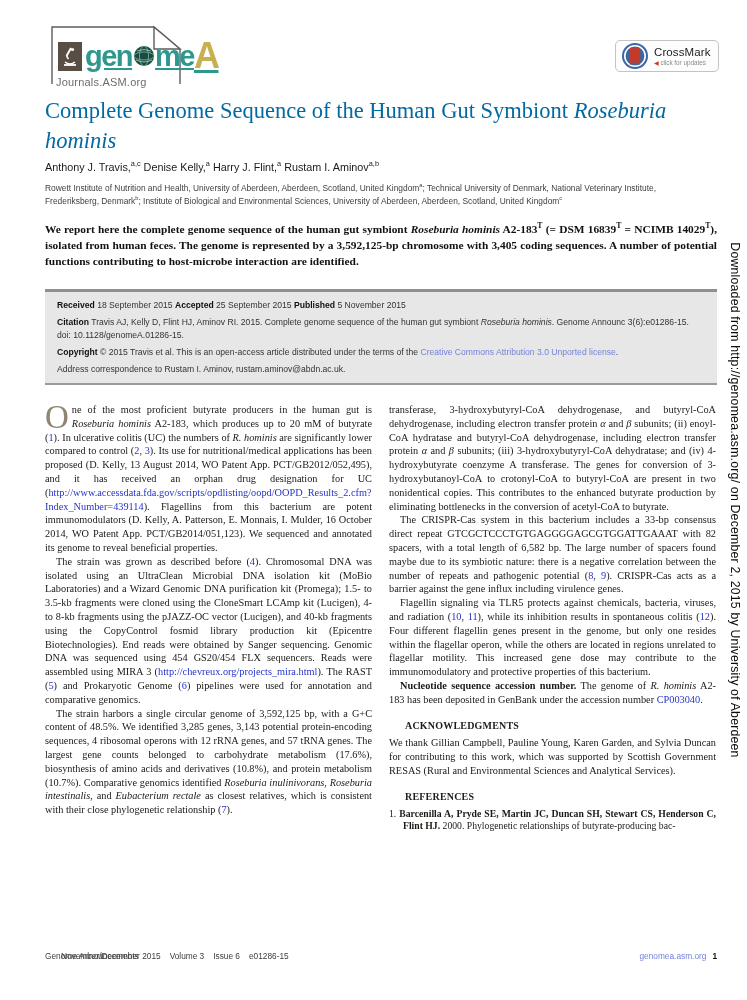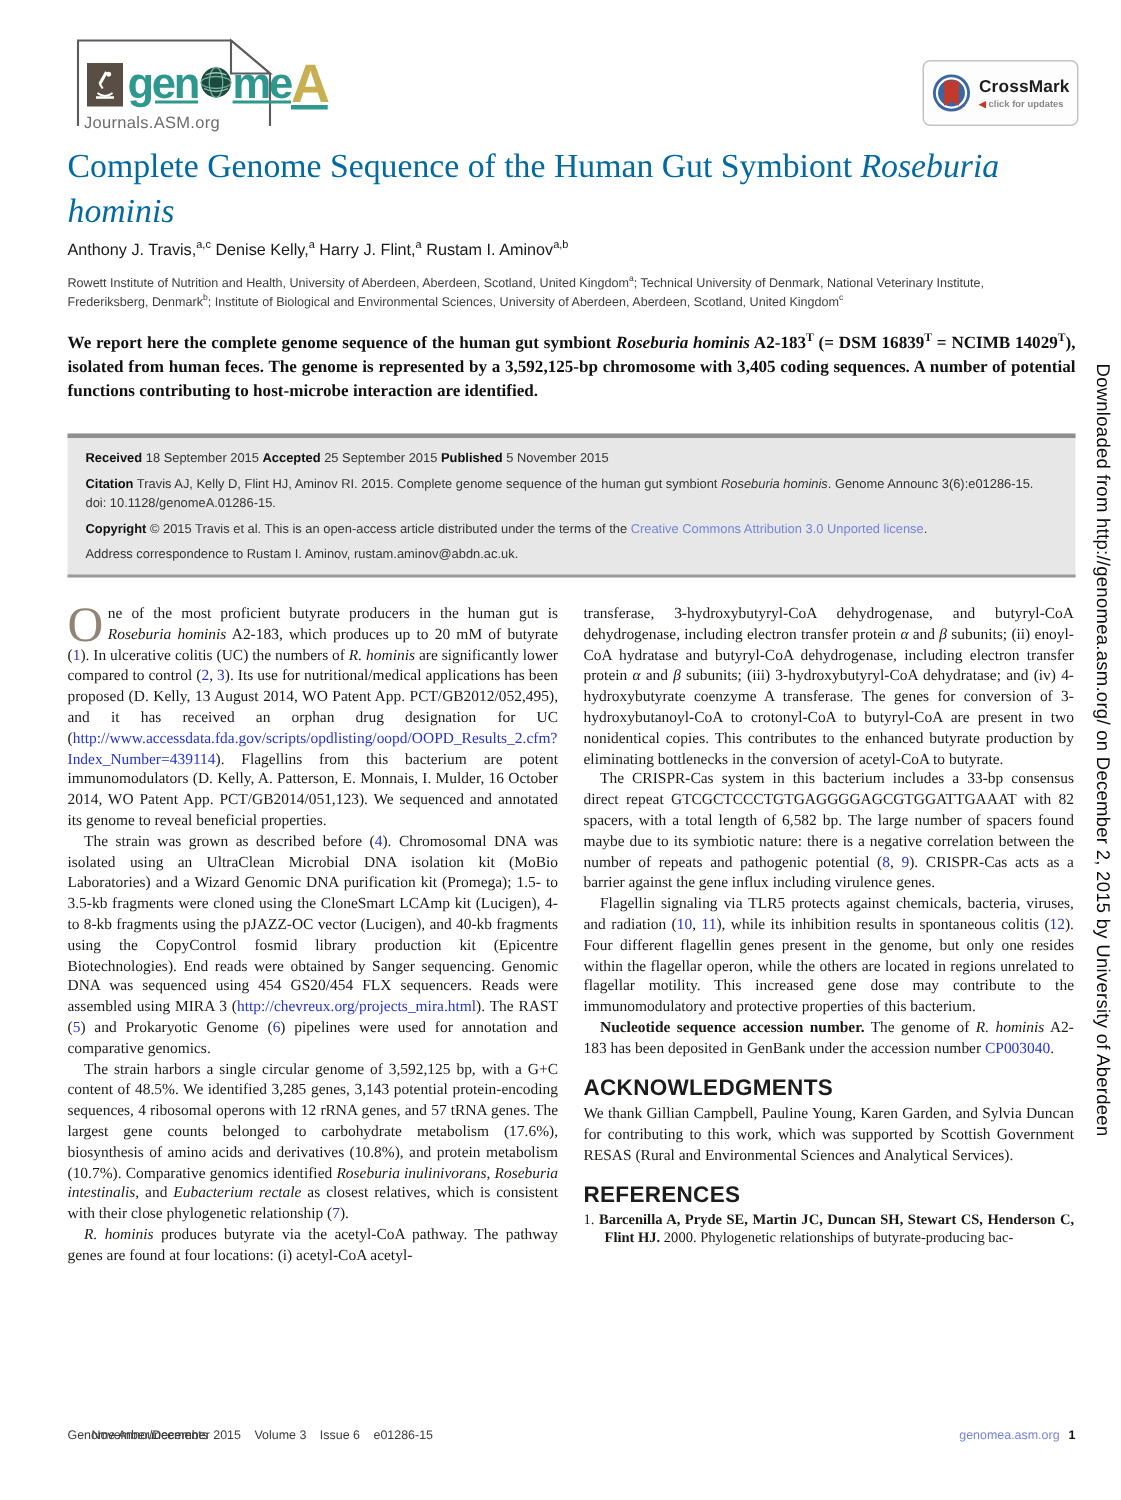--- a/index.html
+++ b/index.html
@@ -16,22 +16,22 @@
   .fold-svg{position:absolute;left:0;top:0;}
   .logo-row{position:absolute;left:8px;top:20px;display:flex;align-items:center;}
   .scope-box{width:24px;height:29px;background:#584e44;display:flex;align-items:center;justify-content:center;margin-right:3px;}
   .brand{font-family:"Liberation Sans",sans-serif;font-weight:bold;color:var(--brand-teal,#2f988e);
          font-size:29px;letter-spacing:-1.5px;display:flex;align-items:center;line-height:1;text-decoration:underline;}
   .globe{display:inline-block;margin:3px 0 0 1px;}
   .brand-a{color:var(--brand-gold,#c7b052);font-size:36px;margin-left:0px;line-height:0.9;}
   .logo-url{position:absolute;left:6px;top:56px;font-family:"Liberation Sans",sans-serif;
             font-size:11px;color:#6d6d6d;letter-spacing:0.2px;}
 
-  .crossmark{position:absolute;left:615px;top:40px;width:104px;height:44px;border:1px solid #c3c3c3;
-             border-radius:5px;background:#fdfdfd;display:flex;align-items:center;padding:0 5px;box-sizing:border-box;cursor:pointer;font-weight:bold;}
+  .crossmark{position:absolute;left:615px;top:40px;width:104px;height:32px;border:1px solid #c3c3c3;
+             border-radius:5px;background:#fdfdfd;display:flex;align-items:center;padding:0 5px;box-sizing:border-box;cursor:pointer;}
   .cm-text{margin-left:5px;font-family:"Liberation Sans",sans-serif;}
   .cm-title{font-size:11.5px;color:#1d1d1d;letter-spacing:0.1px;}
   .cm-sub{font-size:6.3px;color:#8a8a8a;margin-top:1px;}
   .cm-arrow{color:#c0392b;font-size:6px;}
 
   
   .title{position:absolute;left:45px;top:96px;width:648px;font-size:22.5px;line-height:1.33;
          font-weight:400;color:#0369a1;margin:0;}
   .authors{position:absolute;left:45px;top:161px;width:660px;font-family:"Liberation Sans",sans-serif;
            font-weight:normal;font-size:10.8px;color:#1a1a1a;}
@@ -49,22 +49,22 @@
   .meta-box p:last-child{margin-bottom:0;}
   .meta-box .bd{color:#101010;}
 
   
   .columns{position:absolute;left:45px;top:403px;width:672px;display:flex;gap:17px;}
   .col{width:327px;font-size:10.3px;line-height:13.8px;text-align:justify;}
   .col p{margin:0;}
   .para-indent{text-indent:11px;}
   .para-plain{text-indent:0;}
   .dropcap{float:left;font-size:33px;line-height:25px;padding:2px 3px 0 0;color:#8f8574;}
-  h2.para-heading{font-family:Liberation Sans, sans-serif;font-size:15px;font-weight:bold;
-                  color:#1c1c1c;margin:12px 0 4px 0;letter-spacing:0.2px;text-align:left;}
+  h2.para-heading{font-family:Liberation Serif, serif;font-size:10px;font-weight:bold;
+                  color:#1c1c1c;margin:12px 0 4px 16px;letter-spacing:0.2px;text-align:left;}
   .para-ref{font-size:9.7px;line-height:12.7px;padding-left:14px;text-indent:-14px;margin-top:1px !important;}
 
   
   .footer{position:absolute;left:45px;top:951px;width:672px;font-family:"Liberation Sans",sans-serif;
           font-size:8.3px;color:#3c3c3c;}
   .footer .f-left{position:absolute;left:16px;top:0;}
   .footer .f-left span{margin-right:9px;}
   .footer .f-center{position:absolute;left:0;width:100%;text-align:left;top:0;}
   .footer .f-right{position:absolute;right:0;top:0;}
   .footer .f-page{font-weight:bold;color:#111;margin-left:6px;}
@@ -135,21 +135,20 @@
     <p><span class="bd">Citation</span><span> Travis AJ, Kelly D, Flint HJ, Aminov RI. 2015. Complete genome sequence of the human gut symbiont </span><span class="it">Roseburia hominis</span><span>. Genome Announc 3(6):e01286-15. doi: 10.1128/genomeA.01286-15.</span></p>
     <p><span class="bd">Copyright</span><span> © 2015 Travis et al. This is an open-access article distributed under the terms of the </span><span class="lnk-lt">Creative Commons Attribution 3.0 Unported license</span><span>.</span></p>
     <p><span>Address correspondence to Rustam I. Aminov, rustam.aminov@abdn.ac.uk.</span></p>
   </div>
 
   <div class="columns">
     <div class="col" id="col1">
         <p class="para-plain"><span class="dropcap">O</span><span>ne of the most proficient butyrate producers in the human gut is </span><span class="it">Roseburia hominis</span><span> A2-183, which produces up to 20 mM of butyrate (</span><span class="lnk">1</span><span>). In ulcerative colitis (UC) the numbers of </span><span class="it">R. hominis</span><span> are significantly lower compared to control (</span><span class="lnk">2</span><span>, </span><span class="lnk">3</span><span>). Its use for nutritional/medical applications has been proposed (D. Kelly, 13 August 2014, WO Patent App. PCT/GB2012/052,495), and it has received an orphan drug designation for UC (</span><span class="lnk">http://www.accessdata.fda.gov/scripts/opdlisting/oopd/OOPD_Results_2.cfm?Index_Number=439114</span><span>). Flagellins from this bacterium are potent immunomodulators (D. Kelly, A. Patterson, E. Monnais, I. Mulder, 16 October 2014, WO Patent App. PCT/GB2014/051,123). We sequenced and annotated its genome to reveal beneficial properties.</span></p>
         <p class="para-indent"><span>The strain was grown as described before (</span><span class="lnk">4</span><span>). Chromosomal DNA was isolated using an UltraClean Microbial DNA isolation kit (MoBio Laboratories) and a Wizard Genomic DNA purification kit (Promega); 1.5- to 3.5-kb fragments were cloned using the CloneSmart LCAmp kit (Lucigen), 4- to 8-kb fragments using the pJAZZ-OC vector (Lucigen), and 40-kb fragments using the CopyControl fosmid library production kit (Epicentre Biotechnologies). End reads were obtained by Sanger sequencing. Genomic DNA was sequenced using 454 GS20/454 FLX sequencers. Reads were assembled using MIRA 3 (</span><span class="lnk">http://chevreux.org/projects_mira.html</span><span>). The RAST (</span><span class="lnk">5</span><span>) and Prokaryotic Genome (</span><span class="lnk">6</span><span>) pipelines were used for annotation and comparative genomics.</span></p>
         <p class="para-indent"><span>The strain harbors a single circular genome of 3,592,125 bp, with a G+C content of 48.5%. We identified 3,285 genes, 3,143 potential protein-encoding sequences, 4 ribosomal operons with 12 rRNA genes, and 57 tRNA genes. The largest gene counts belonged to carbohydrate metabolism (17.6%), biosynthesis of amino acids and derivatives (10.8%), and protein metabolism (10.7%). Comparative genomics identified </span><span class="it">Roseburia inulinivorans</span><span>, </span><span class="it">Roseburia intestinalis</span><span>, and </span><span class="it">Eubacterium rectale</span><span> as closest relatives, which is consistent with their close phylogenetic relationship (</span><span class="lnk">7</span><span>).</span></p>
-        <p class="para-indent"><span class="it">R. hominis</span><span> produces butyrate via the acetyl-CoA pathway. The pathway genes are found at four locations: (i) acetyl-CoA acetyl-</span></p>
       </div>
     <div class="col" id="col2">
         <p class="para-plain"><span>transferase, 3-hydroxybutyryl-CoA dehydrogenase, and butyryl-CoA dehydrogenase, including electron transfer protein </span><span class="it">α</span><span> and </span><span class="it">β</span><span> subunits; (ii) enoyl-CoA hydratase and butyryl-CoA dehydrogenase, including electron transfer protein </span><span class="it">α</span><span> and </span><span class="it">β</span><span> subunits; (iii) 3-hydroxybutyryl-CoA dehydratase; and (iv) 4-hydroxybutyrate coenzyme A transferase. The genes for conversion of 3-hydroxybutanoyl-CoA to crotonyl-CoA to butyryl-CoA are present in two nonidentical copies. This contributes to the enhanced butyrate production by eliminating bottlenecks in the conversion of acetyl-CoA to butyrate.</span></p>
         <p class="para-indent"><span>The CRISPR-Cas system in this bacterium includes a 33-bp consensus direct repeat GTCGCTCCCTGTGAGGGGAGCGTGGATTGAAAT with 82 spacers, with a total length of 6,582 bp. The large number of spacers found maybe due to its symbiotic nature: there is a negative correlation between the number of repeats and pathogenic potential (</span><span class="lnk">8</span><span>, </span><span class="lnk">9</span><span>). CRISPR-Cas acts as a barrier against the gene influx including virulence genes.</span></p>
         <p class="para-indent"><span>Flagellin signaling via TLR5 protects against chemicals, bacteria, viruses, and radiation (</span><span class="lnk">10</span><span>, </span><span class="lnk">11</span><span>), while its inhibition results in spontaneous colitis (</span><span class="lnk">12</span><span>). Four different flagellin genes present in the genome, but only one resides within the flagellar operon, while the others are located in regions unrelated to flagellar motility. This increased gene dose may contribute to the immunomodulatory and protective properties of this bacterium.</span></p>
         <p class="para-indent"><span class="bd">Nucleotide sequence accession number.</span><span> The genome of </span><span class="it">R. hominis</span><span> A2-183 has been deposited in GenBank under the accession number </span><span class="lnk">CP003040</span><span>.</span></p>
         <h2 class="para-heading"><span>ACKNOWLEDGMENTS</span></h2>
         <p class="para-plain"><span>We thank Gillian Campbell, Pauline Young, Karen Garden, and Sylvia Duncan for contributing to this work, which was supported by Scottish Government RESAS (Rural and Environmental Sciences and Analytical Services).</span></p>
         <h2 class="para-heading"><span>REFERENCES</span></h2>
         <p class="para-ref"><span>1. </span><span class="bd">Barcenilla A, Pryde SE, Martin JC, Duncan SH, Stewart CS, Henderson C, Flint HJ.</span><span> 2000. Phylogenetic relationships of butyrate-producing bac-</span></p>

